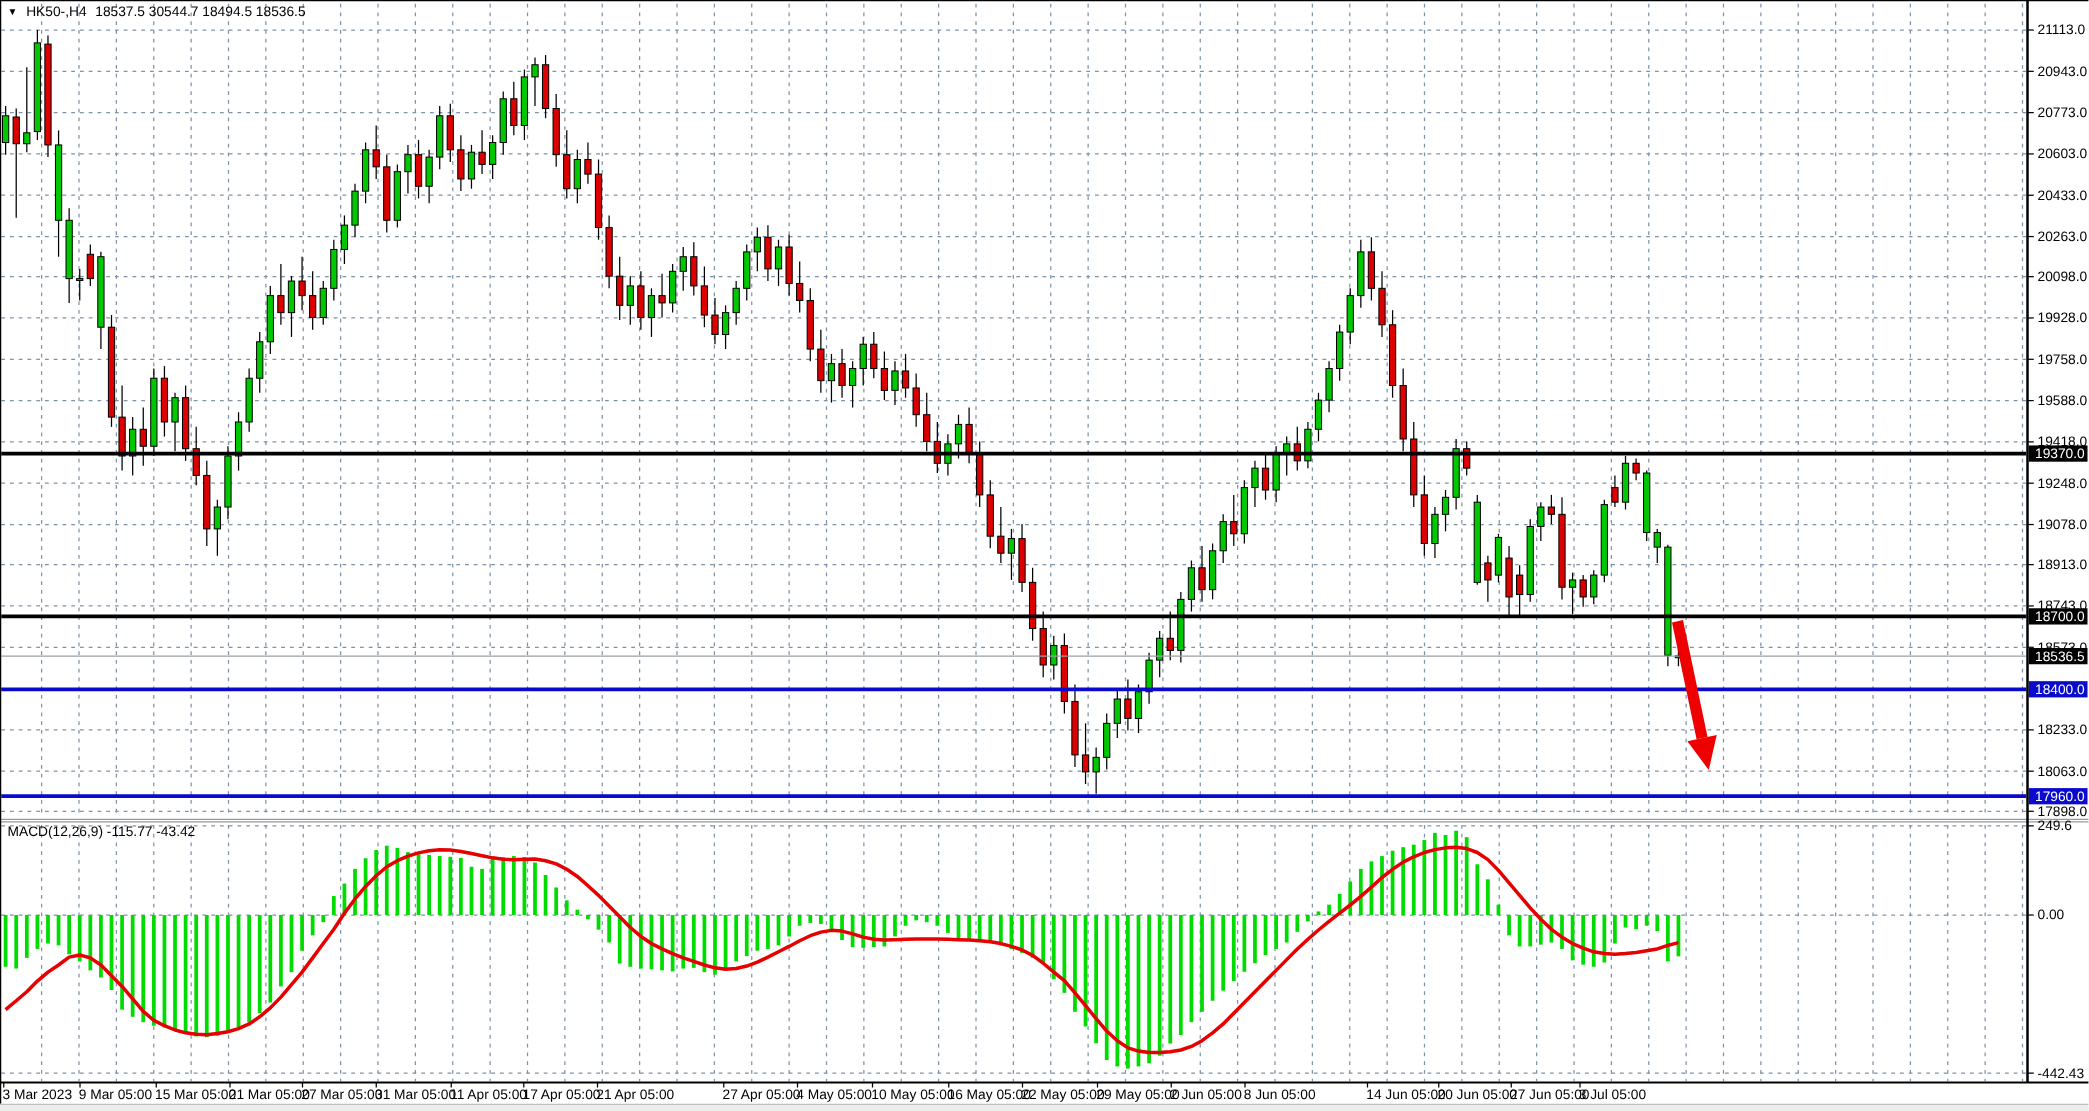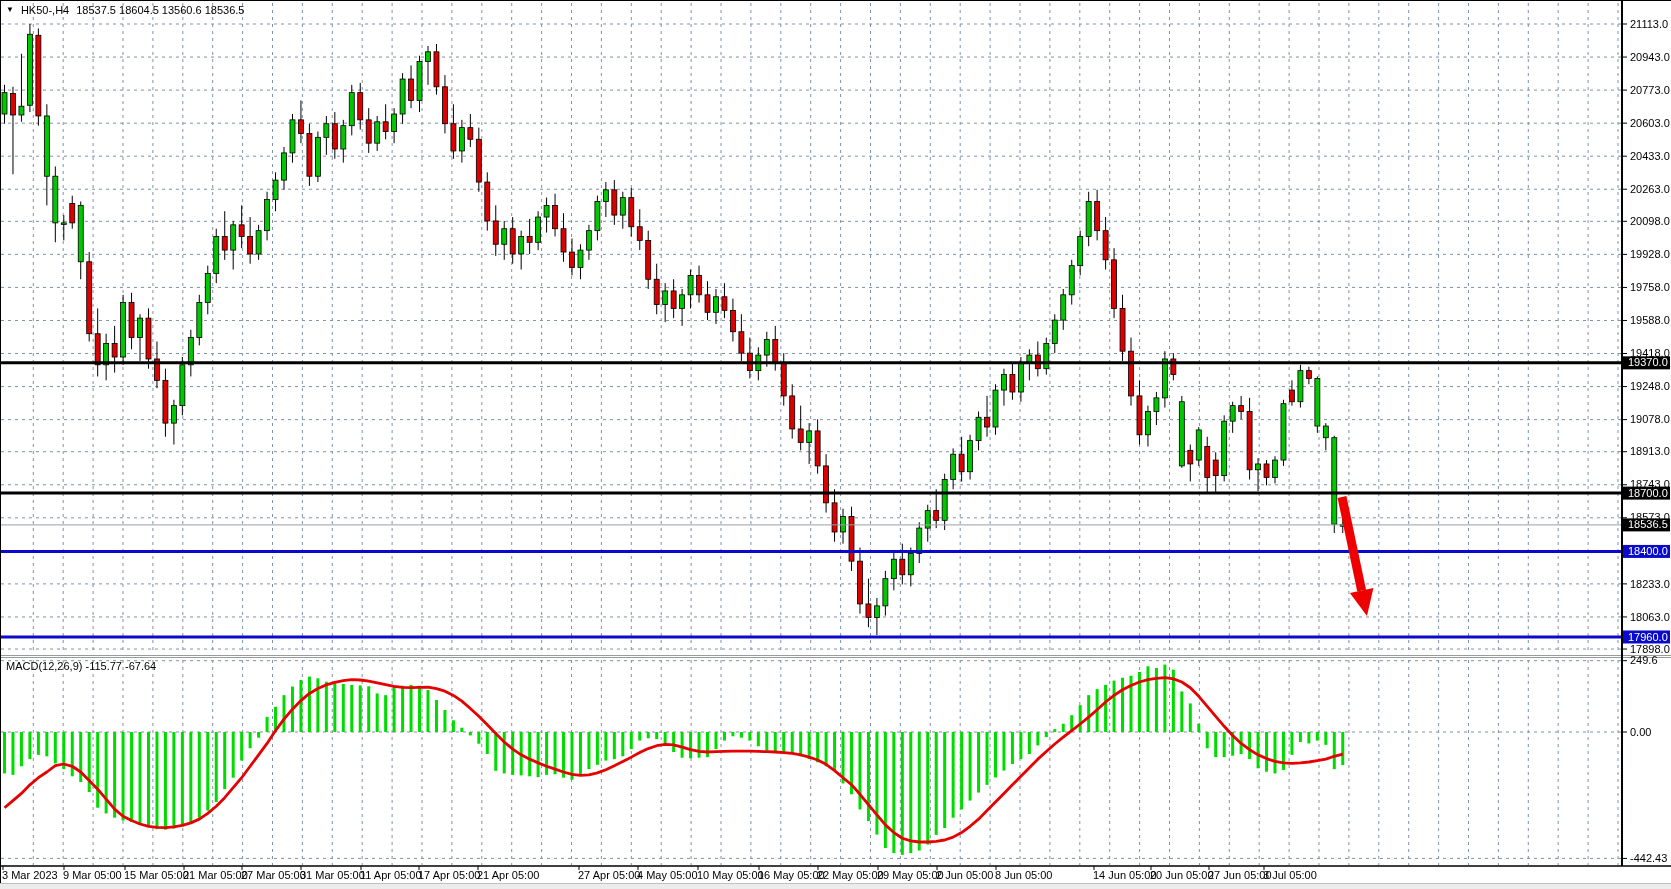--- a/index.html
+++ b/index.html
@@ -749,19 +749,19 @@
         <line x1="1209" y1="866" x2="1209" y2="870" stroke="#000" stroke-width="1"></line>
         <text x="1208" y="879" font-family="&quot;Liberation Sans&quot;,sans-serif" font-size="11px" fill="#000000">27 Jun 05:00</text>
         <line x1="1264" y1="866" x2="1264" y2="870" stroke="#000" stroke-width="1"></line>
         <text x="1263" y="879" font-family="&quot;Liberation Sans&quot;,sans-serif" font-size="11px" fill="#000000">3 Jul 05:00</text>
       </g>
     </svg>
 
   <div id="title-bar">
     <span id="dd">▼</span>
     <span>HK50-,H4</span>
-    <span>18537.5 18604.5 13560.6 18536.5</span>
+    <span>18537.5 30544.7 18494.5 18536.5</span>
   </div>
 
-  <div id="macd-label">MACD(12,26,9) -115.77 -67.64</div>
+  <div id="macd-label">MACD(12,26,9) -115.77 -43.42</div>
 
   <div class="bottom-strip"></div>
 </div>
 
 </body></html>

